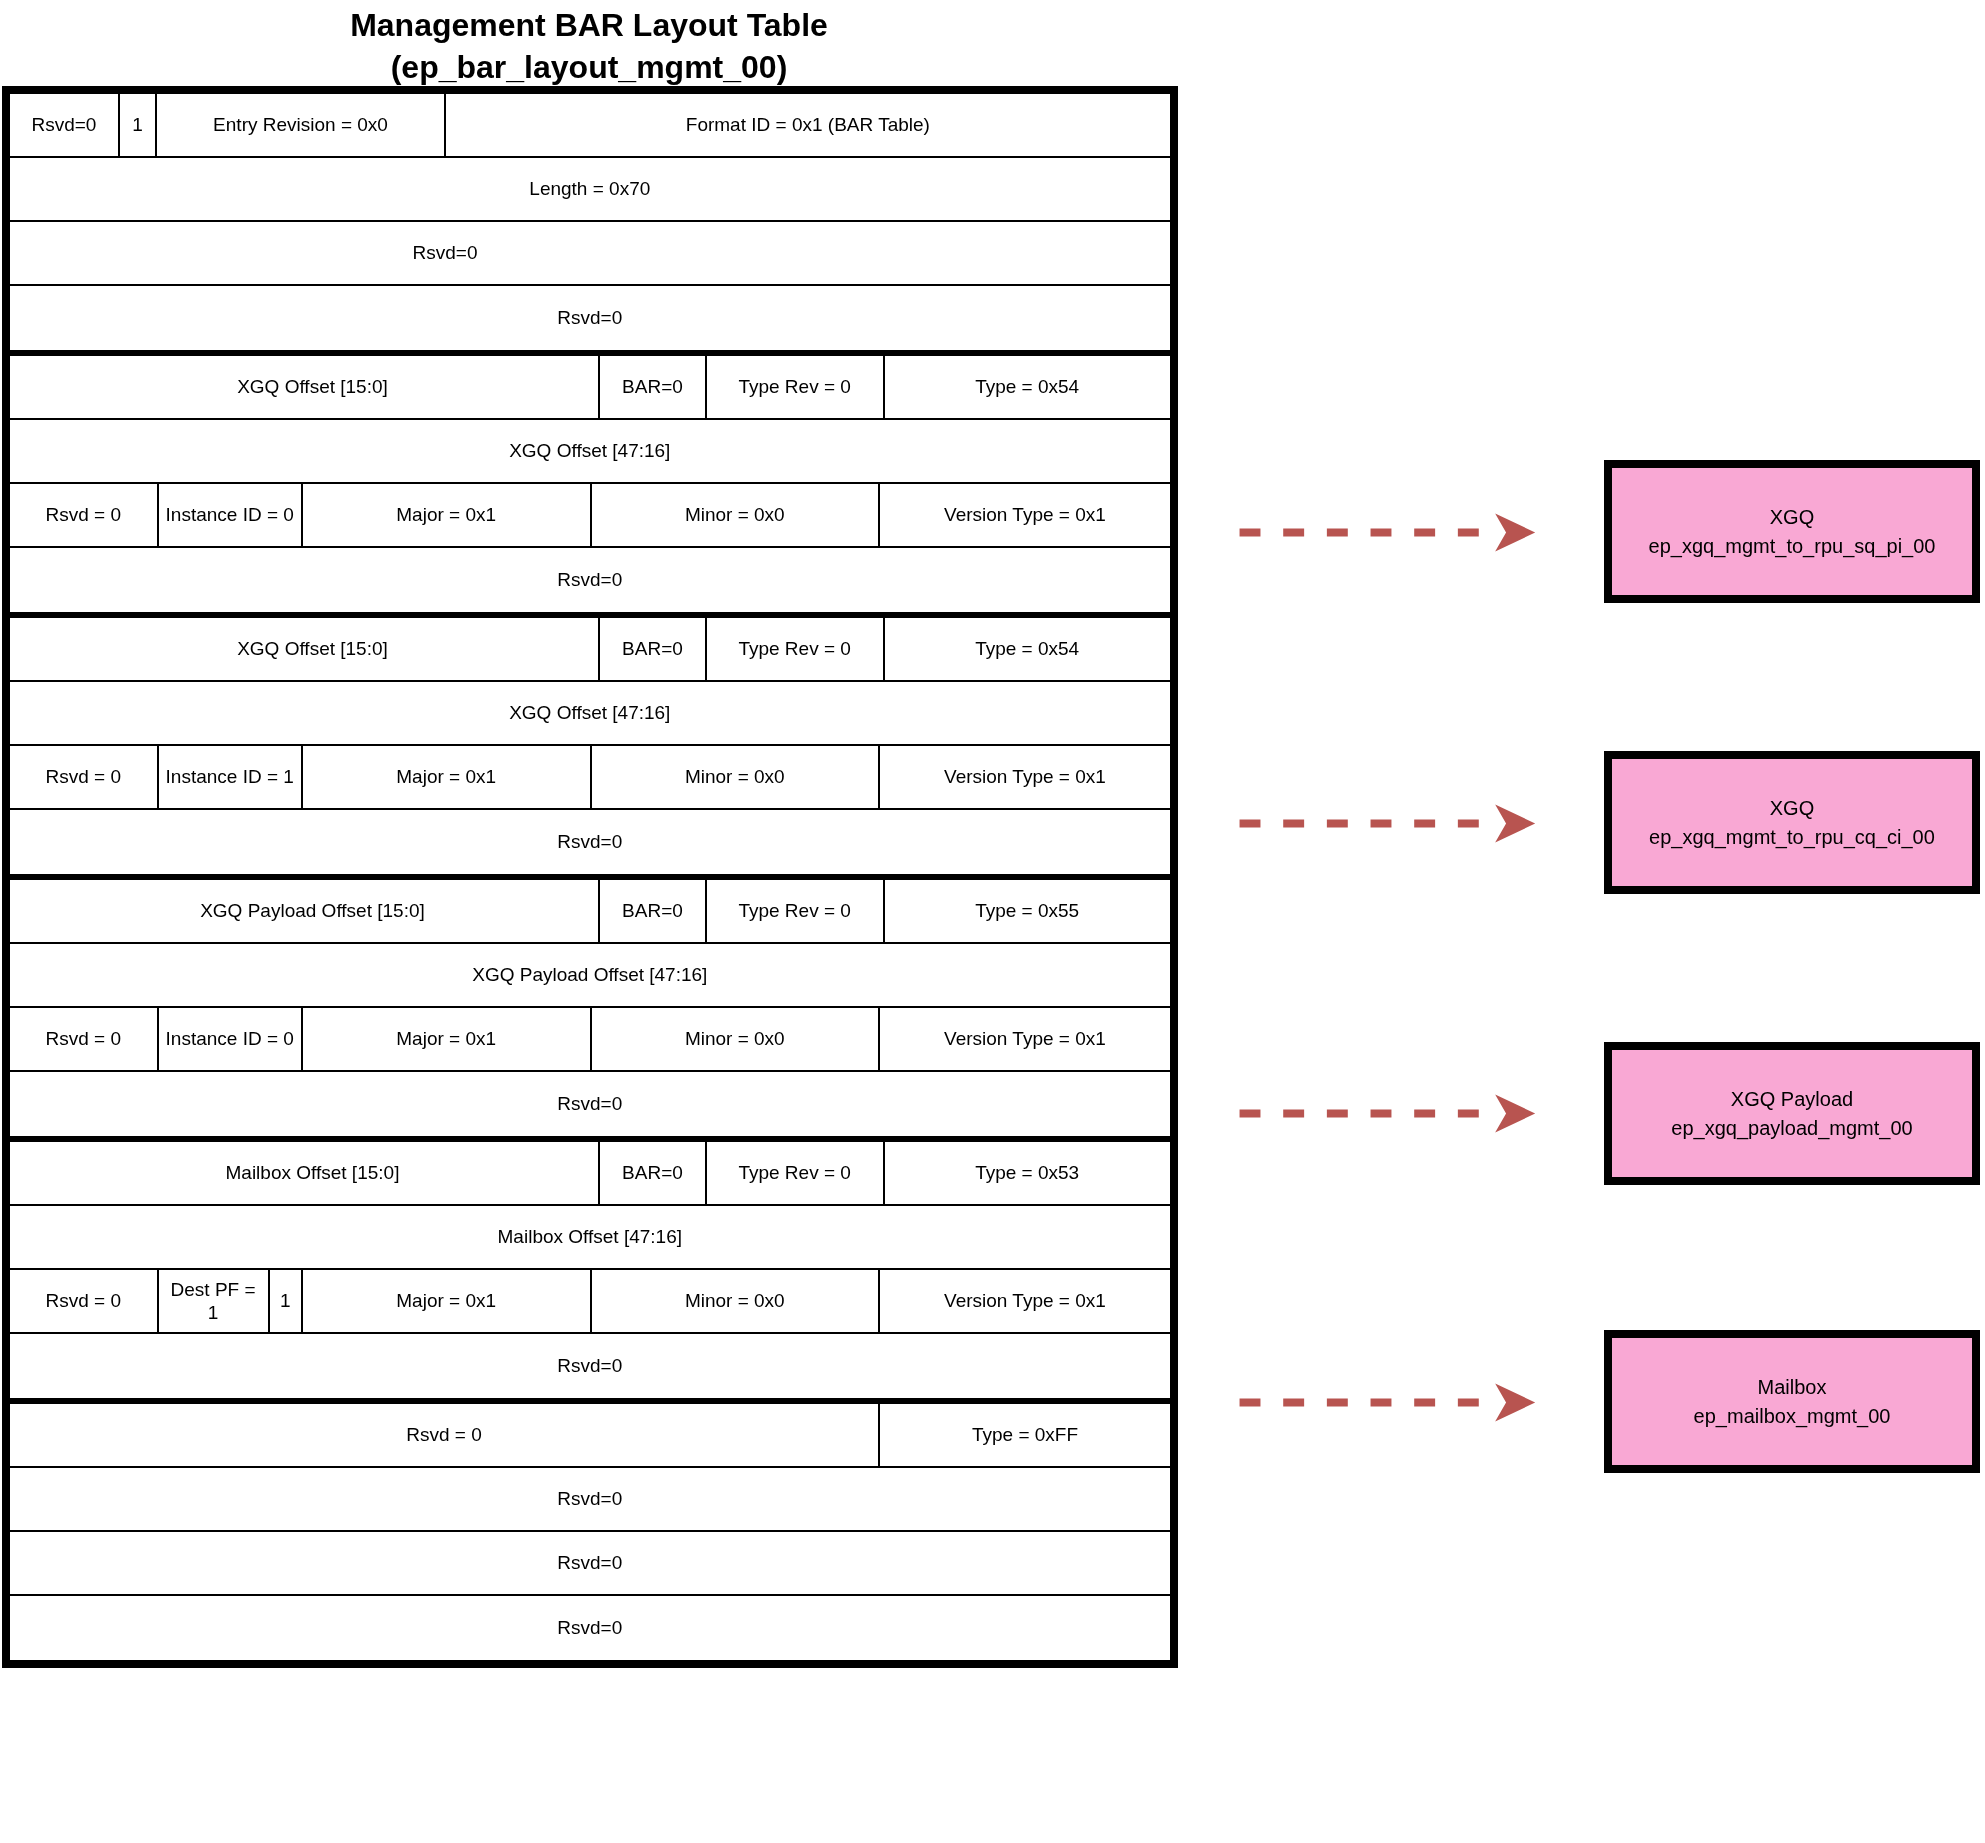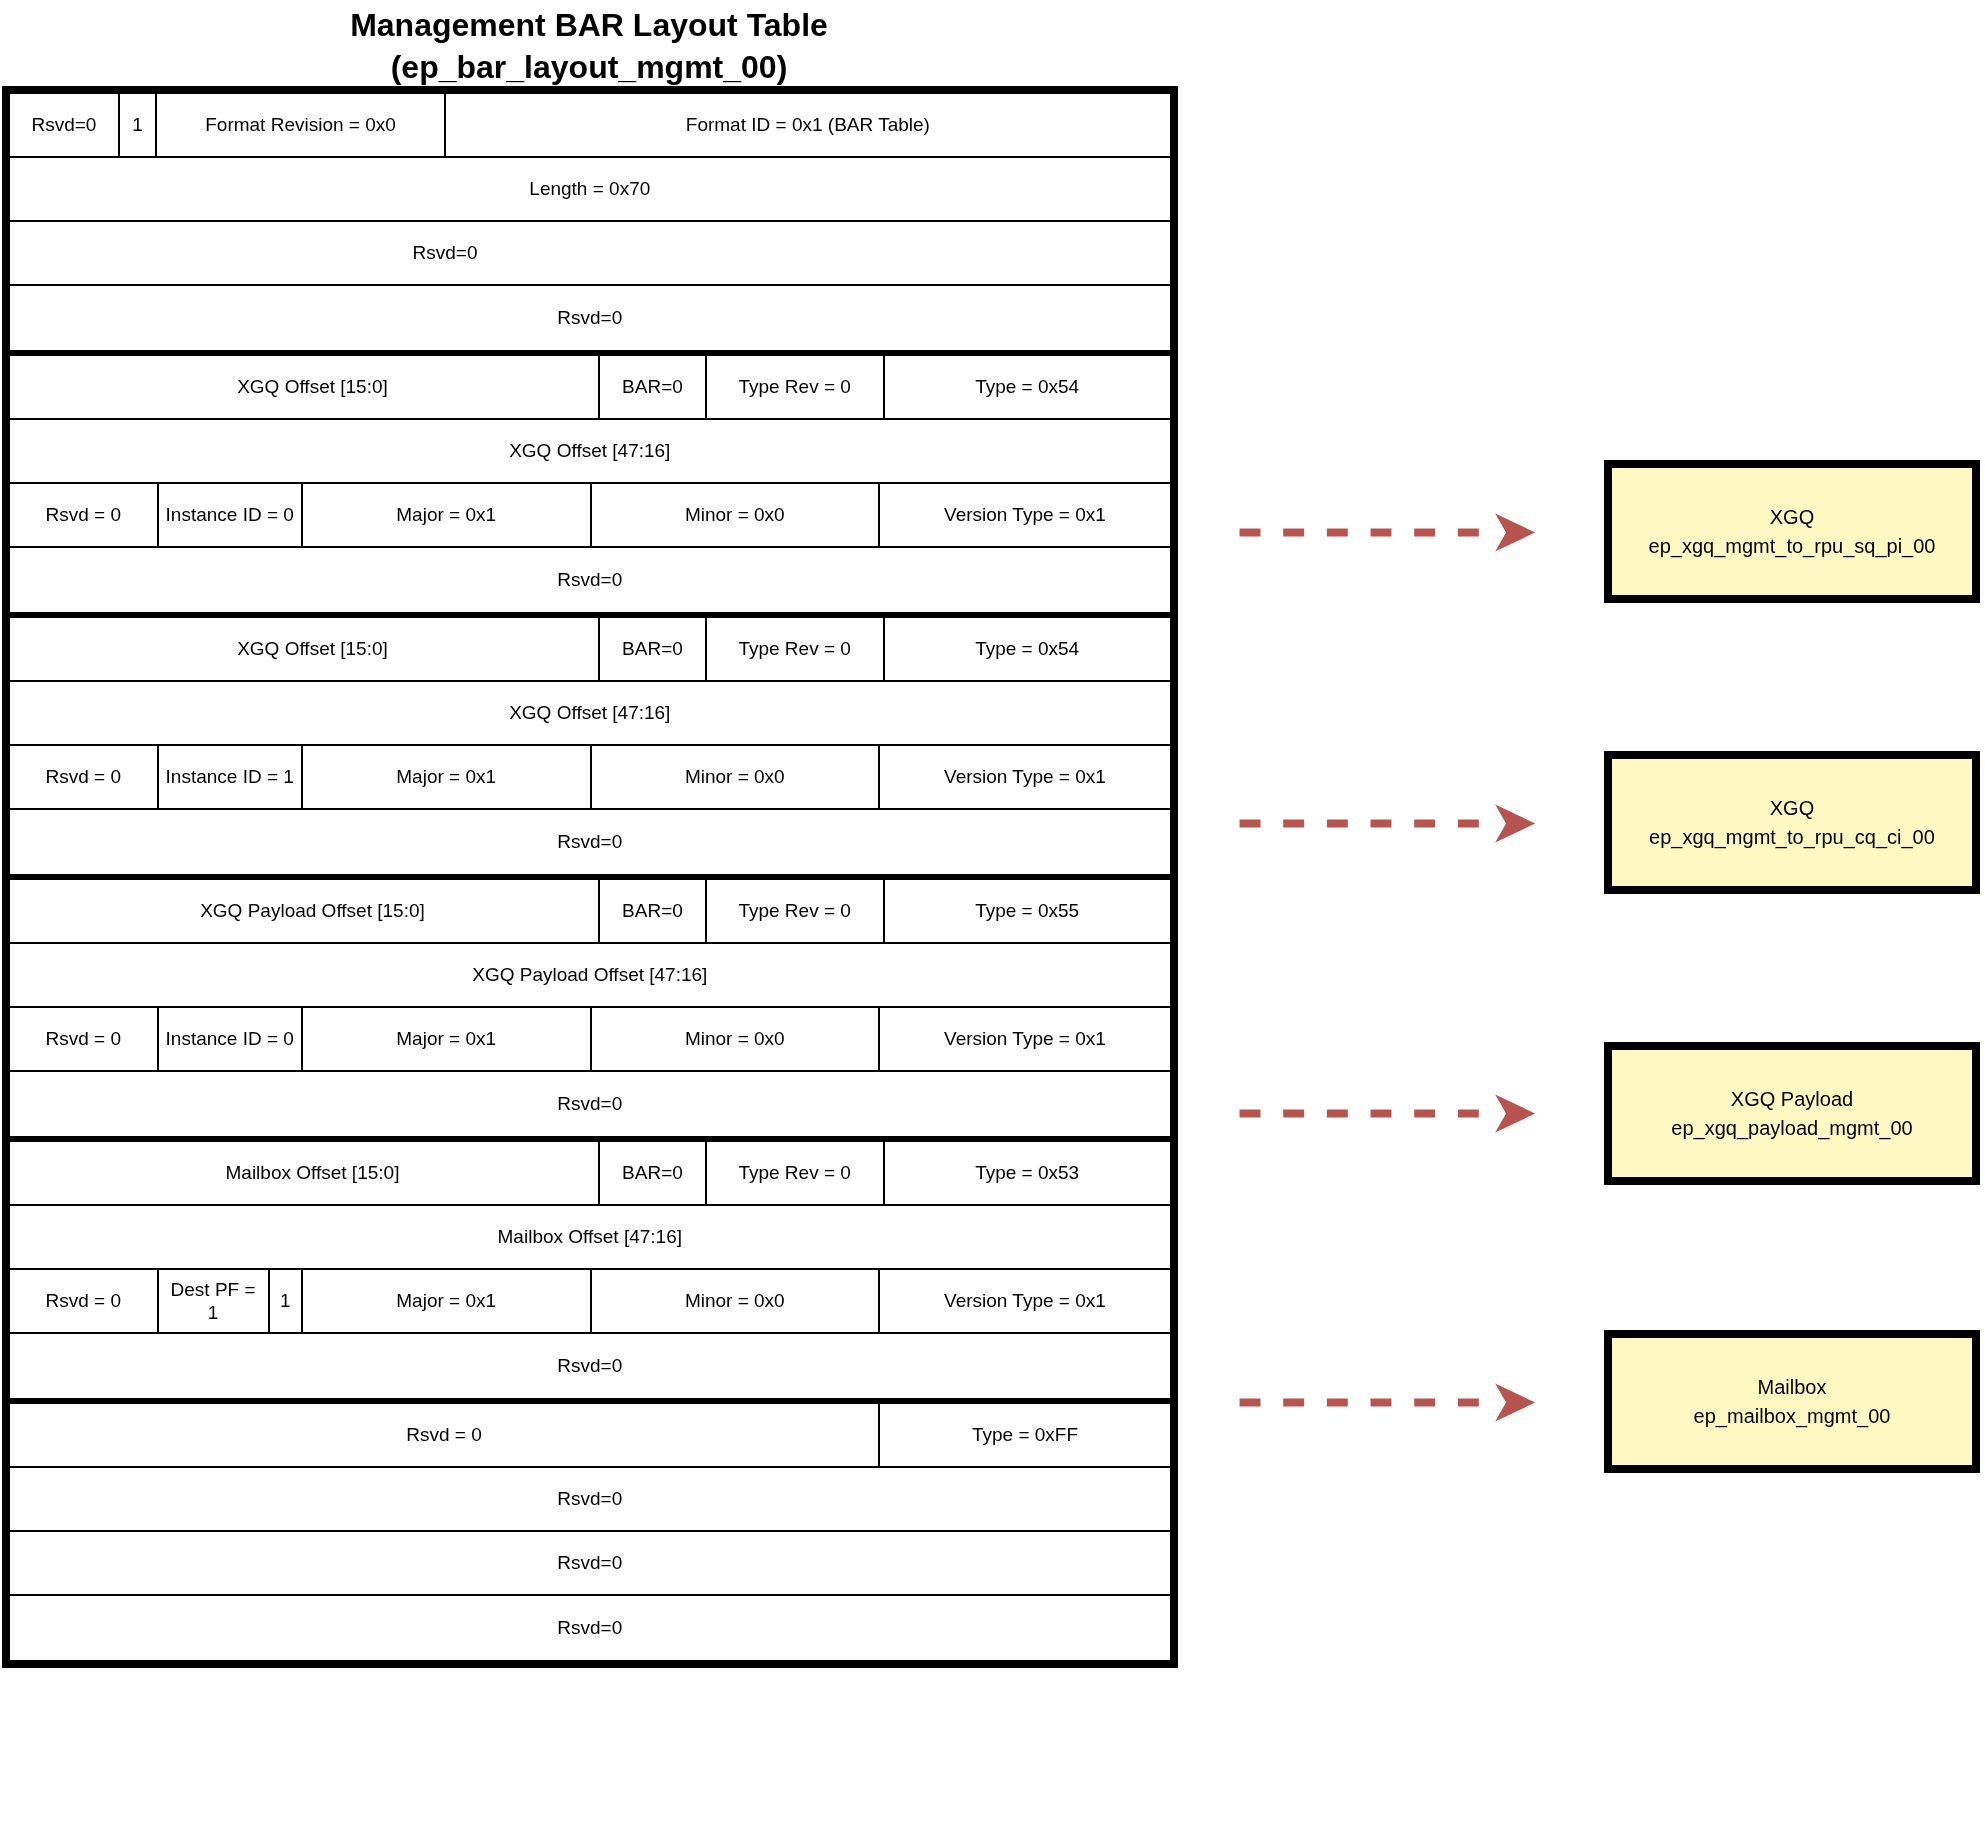--- a/index.html
+++ b/index.html
@@ -41,40 +41,40 @@
   .cols-entry { grid-template-columns: 50.16% 9.33% 15.55% 1fr; padding-left: 17px; }
   .cols-ver   { grid-template-columns: 12.83% 12.44% 24.88% 24.88% 1fr; }
   .cols-vermb { grid-template-columns: 12.83% 9.56% 2.88% 24.88% 24.88% 1fr; }
 
   
   .arrow { position: absolute; left: 1235px; width: 302px; height: 55px; }
 
   
   .refbox {
     position: absolute; left: 1604px; width: 376px; height: 143px;
-    border: 8.2px solid #000; background: #fef9c3;
+    border: 8.2px solid #000; background: #f9a8d4;
     display: flex; flex-direction: column; align-items: center; justify-content: center;
     text-align: center; font-size: 20px; line-height: 1.45;
   }
 </style>
 </head>
 <body>
 
 <div class="title">
   <div>Management BAR Layout Table</div>
   <div>(ep_bar_layout_mgmt_00)</div>
 </div>
 
 <div class="bar-table">
 
   <div class="section">
     <div class="trow cols-hdr1">
       <div class="cell">Rsvd=0</div>
       <div class="cell">1</div>
-      <div class="cell">Format Revision = 0x0</div>
+      <div class="cell">Entry Revision = 0x0</div>
       <div class="cell">Format ID = 0x1 (BAR Table)</div>
     </div>
     <div class="trow cols-1">
       <div class="cell">Length = 0x70</div>
     </div>
     <div class="trow cols-75">
       <div class="cell">Rsvd=0</div>
     </div>
     <div class="trow cols-1">
       <div class="cell">Rsvd=0</div>

